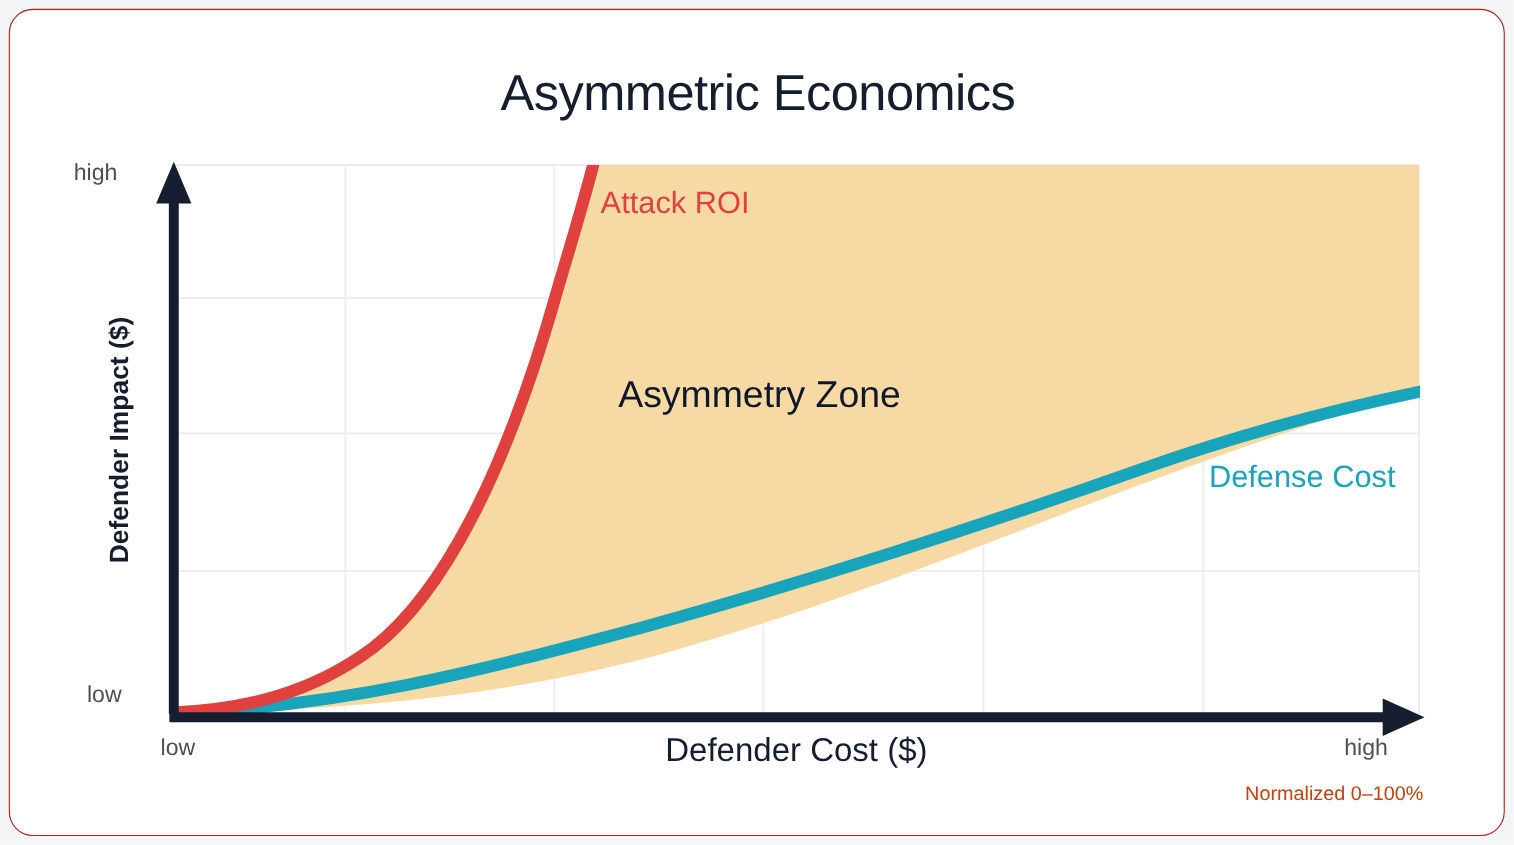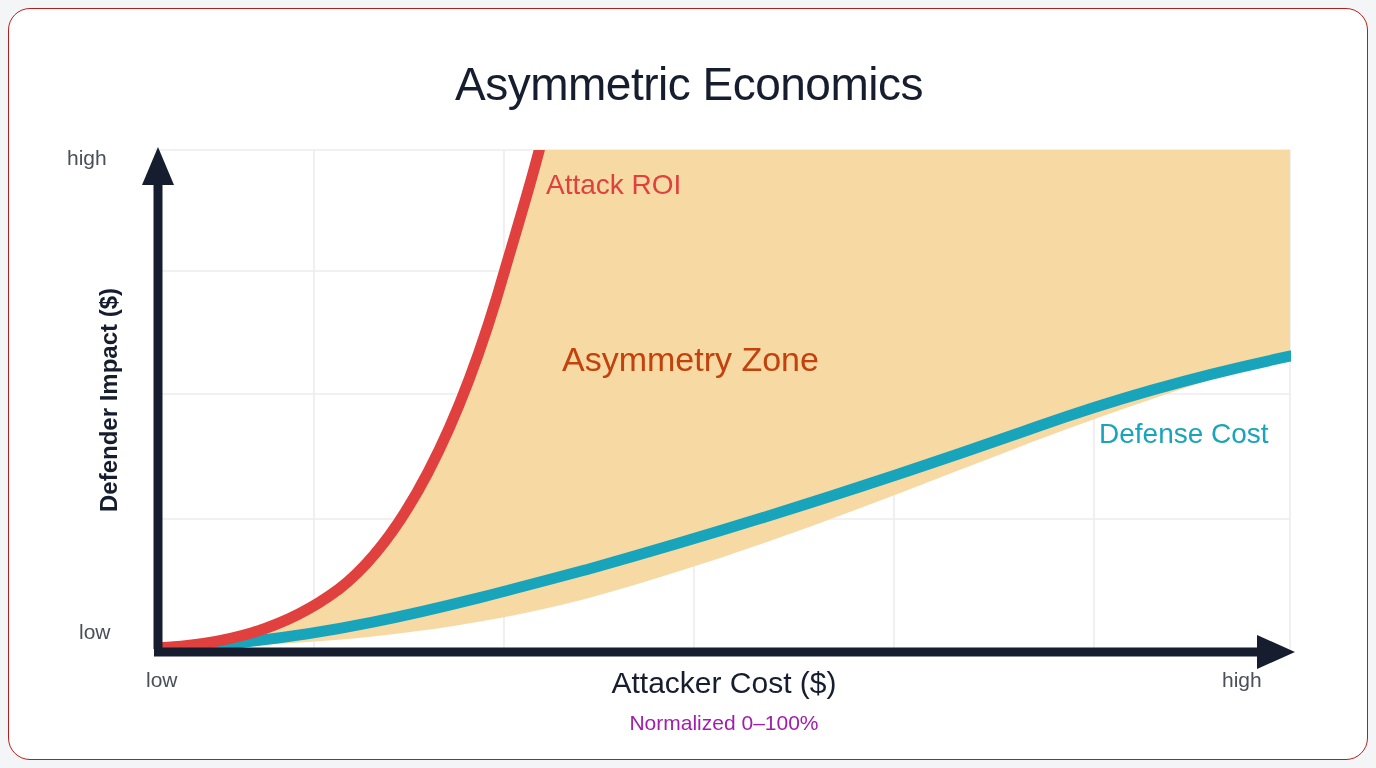--- a/index.html
+++ b/index.html
@@ -76,41 +76,41 @@
     font-size: 30px;
     font-weight: 400;
     color: #161d2e;
     white-space: nowrap;
   }
   #x-axis-subtitle {
     position: absolute;
     left: 145px;
     top: 702px;
     width: 1140px;
-    text-align: center;
-    font-size: 21px;
+    text-align: right;
+    font-size: 18px;
     font-weight: 400;
-    color: #a21caf;
+    color: #c2410c;
     white-space: nowrap;
   }
   .series-label {
     position: absolute;
     font-size: 28px;
     font-weight: 400;
     white-space: nowrap;
   }
   #attack-roi-label  { left: 537px;  top: 160px; color: #e0403e; }
   #defense-cost-label{ left: 1090px; top: 409px; color: #18a4bb; }
   #asymmetry-zone-label {
     position: absolute;
     left: 553px;
     top: 331px;
     font-size: 34px;
     font-weight: 400;
-    color: #c2410c;
+    color: #0f172a;
     white-space: nowrap;
   }
 </style>
 </head>
 <body>
 
 <div id="card">
 
   <div id="chart-title">Asymmetric Economics</div>
 
@@ -173,20 +173,20 @@
     </g>
 
   </svg>
 
   <div class="axis-end-label" id="y-high-label">high</div>
   <div class="axis-end-label" id="y-low-label">low</div>
   <div class="axis-end-label" id="x-low-label">low</div>
   <div class="axis-end-label" id="x-high-label">high</div>
 
   <div id="y-axis-title">Defender Impact ($)</div>
-  <div id="x-axis-title">Attacker Cost ($)</div>
+  <div id="x-axis-title">Defender Cost ($)</div>
   <div id="x-axis-subtitle">Normalized 0–100%</div>
 
   <div class="series-label" id="attack-roi-label">Attack ROI</div>
   <div class="series-label" id="defense-cost-label">Defense Cost</div>
   <div id="asymmetry-zone-label">Asymmetry Zone</div>
 
 </div>
 
 </body></html>

